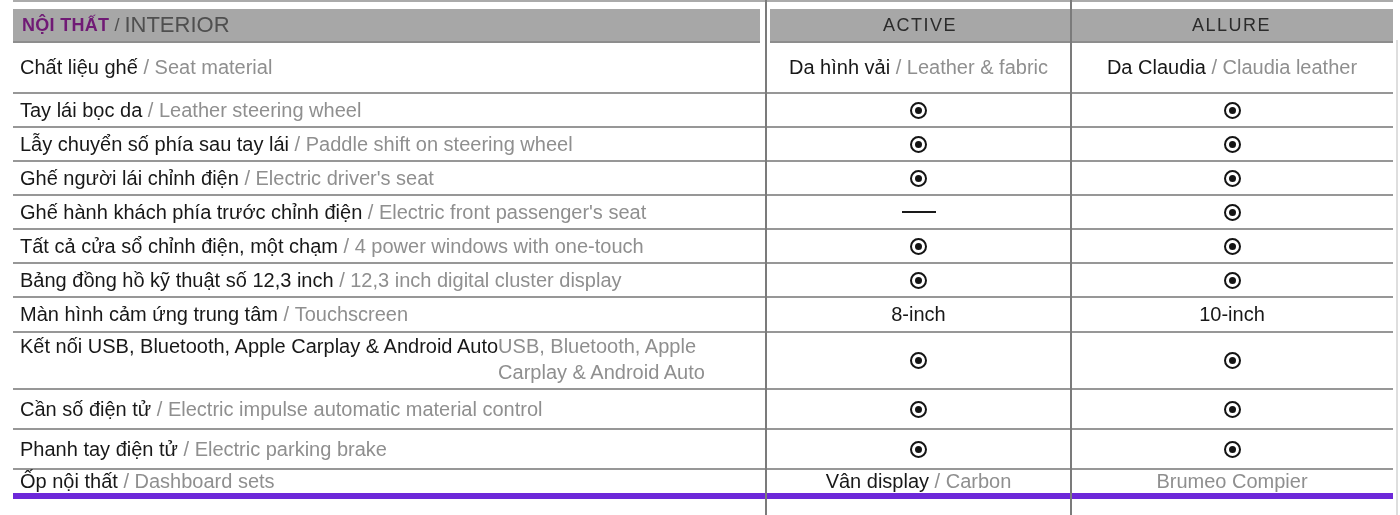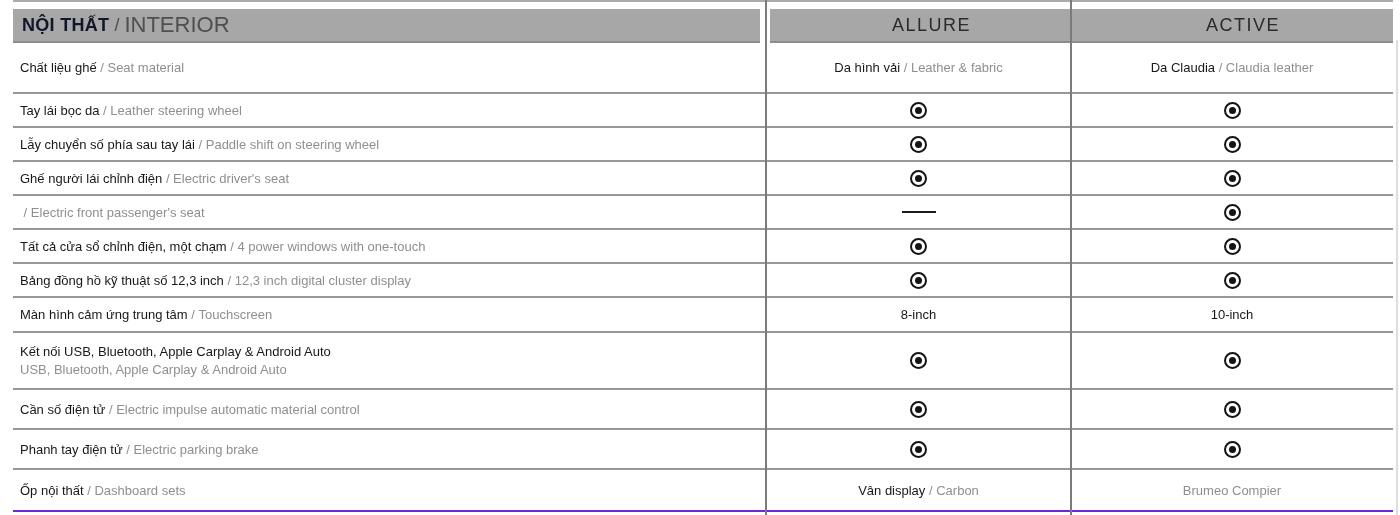--- a/index.html
+++ b/index.html
@@ -15,48 +15,48 @@
   #v2{left:1070px}
 
   
   .right-edge{position:absolute;right:2px;top:40px;bottom:0;width:2px;background:#dedede}
 
   
   .hdr{position:absolute;top:9px;height:34px;background:#a7a7a7;
        border-bottom:2px solid #8d8d8d;box-sizing:border-box;display:flex;align-items:center}
   .hdr.section{left:13px;width:747px;padding-left:9px}
   .hdr.cols{left:770px;width:623px;padding:0}
-  .section .vi{font-weight:bold;font-size:18px;color:#0f172a;letter-spacing:.3px;white-space:pre}
+  .section .vi{font-weight:bold;font-size:18px;color:#701a75;letter-spacing:.3px;white-space:pre}
   .section .sep{font-size:18px;color:#4f4f4f;white-space:pre}
   .section .en{font-size:22px;color:#4f4f4f}
   .col-label{font-size:18px;color:#2b2b2b;letter-spacing:1.5px;text-align:center}
   .col-label.active{width:300px}
   .col-label.allure{flex:1}
 
   
   .tbody{position:absolute;left:13px;top:43px;width:1380px}
-  .row{display:flex;box-sizing:border-box;border-bottom:2px solid #979797;font-size:13px}
+  .row{display:flex;box-sizing:border-box;border-bottom:2px solid #979797;font-size:20px}
   .row:nth-child(1){height:51px}
   .row:nth-child(2),.row:nth-child(3),.row:nth-child(4),
   .row:nth-child(5),.row:nth-child(6),.row:nth-child(7){height:34px}
   .row:nth-child(8){height:35px}
   .row:nth-child(9){height:57px}
   .row:nth-child(10),.row:nth-child(11){height:40px}
-  .row:nth-child(12){height:42px;border-bottom:2px solid #6d28d9}
+  .row:nth-child(12){height:29px;border-bottom:6px solid #6d28d9}
 
   .cell{display:flex;align-items:center;box-sizing:border-box}
   .cell.label{width:753px;padding-left:7px}
   .cell.val{justify-content:center;text-align:center}
   .cell.val.active{width:305px}
   .cell.val.allure{flex:1}
 
   .vi{color:#181818;white-space:pre}
   .sep{color:#8f8f8f;white-space:pre}
   .en{color:#8f8f8f}
-  .label.stacked{flex-direction:column;align-items:flex-start;justify-content:center;line-height:1.32}
+  .label.stacked{flex-direction:row;align-items:flex-start;justify-content:center;line-height:1.32}
   .label.stacked .vi,.label.stacked .en{display:block}
 
   
   .dot{width:17px;height:17px;border:2.5px solid #141414;border-radius:50%;
        display:flex;align-items:center;justify-content:center;box-sizing:border-box;flex:0 0 auto}
   .dot-core{width:7px;height:7px;background:#141414;border-radius:50%}
   .dash{width:34px;height:2px;background:#1a1a1a;flex:0 0 auto}
 </style>
 </head>
 <body>
@@ -64,22 +64,22 @@
 <div class="page">
   <div class="topline"></div>
 
   <div class="hdr section">
     <span class="vi">NỘI THẤT</span>
       <span class="sep"> / </span>
       <span class="en">INTERIOR</span>
   </div>
 
   <div class="hdr cols">
+    <div class="col-label active">ACTIVE</div>
     <div class="col-label allure">ALLURE</div>
-    <div class="col-label active">ACTIVE</div>
   </div>
 
   <div class="tbody" id="table-body">
       <div class="row">
     <div class="cell label">
           <span class="vi">Chất liệu ghế</span>
           <span class="sep"> / </span>
           <span class="en">Seat material</span>
         </div>
     <div class="cell val active">
@@ -139,20 +139,21 @@
           </span>
         </div>
     <div class="cell val allure">
           <span class="dot">
             <span class="dot-core"></span>
           </span>
         </div>
   </div>
       <div class="row">
     <div class="cell label">
+          <span class="vi">Ghế hành khách phía trước chỉnh điện</span>
           <span class="sep"> / </span>
           <span class="en">Electric front passenger's seat</span>
         </div>
     <div class="cell val active">
           <span class="dash"></span>
         </div>
     <div class="cell val allure">
           <span class="dot">
             <span class="dot-core"></span>
           </span>

